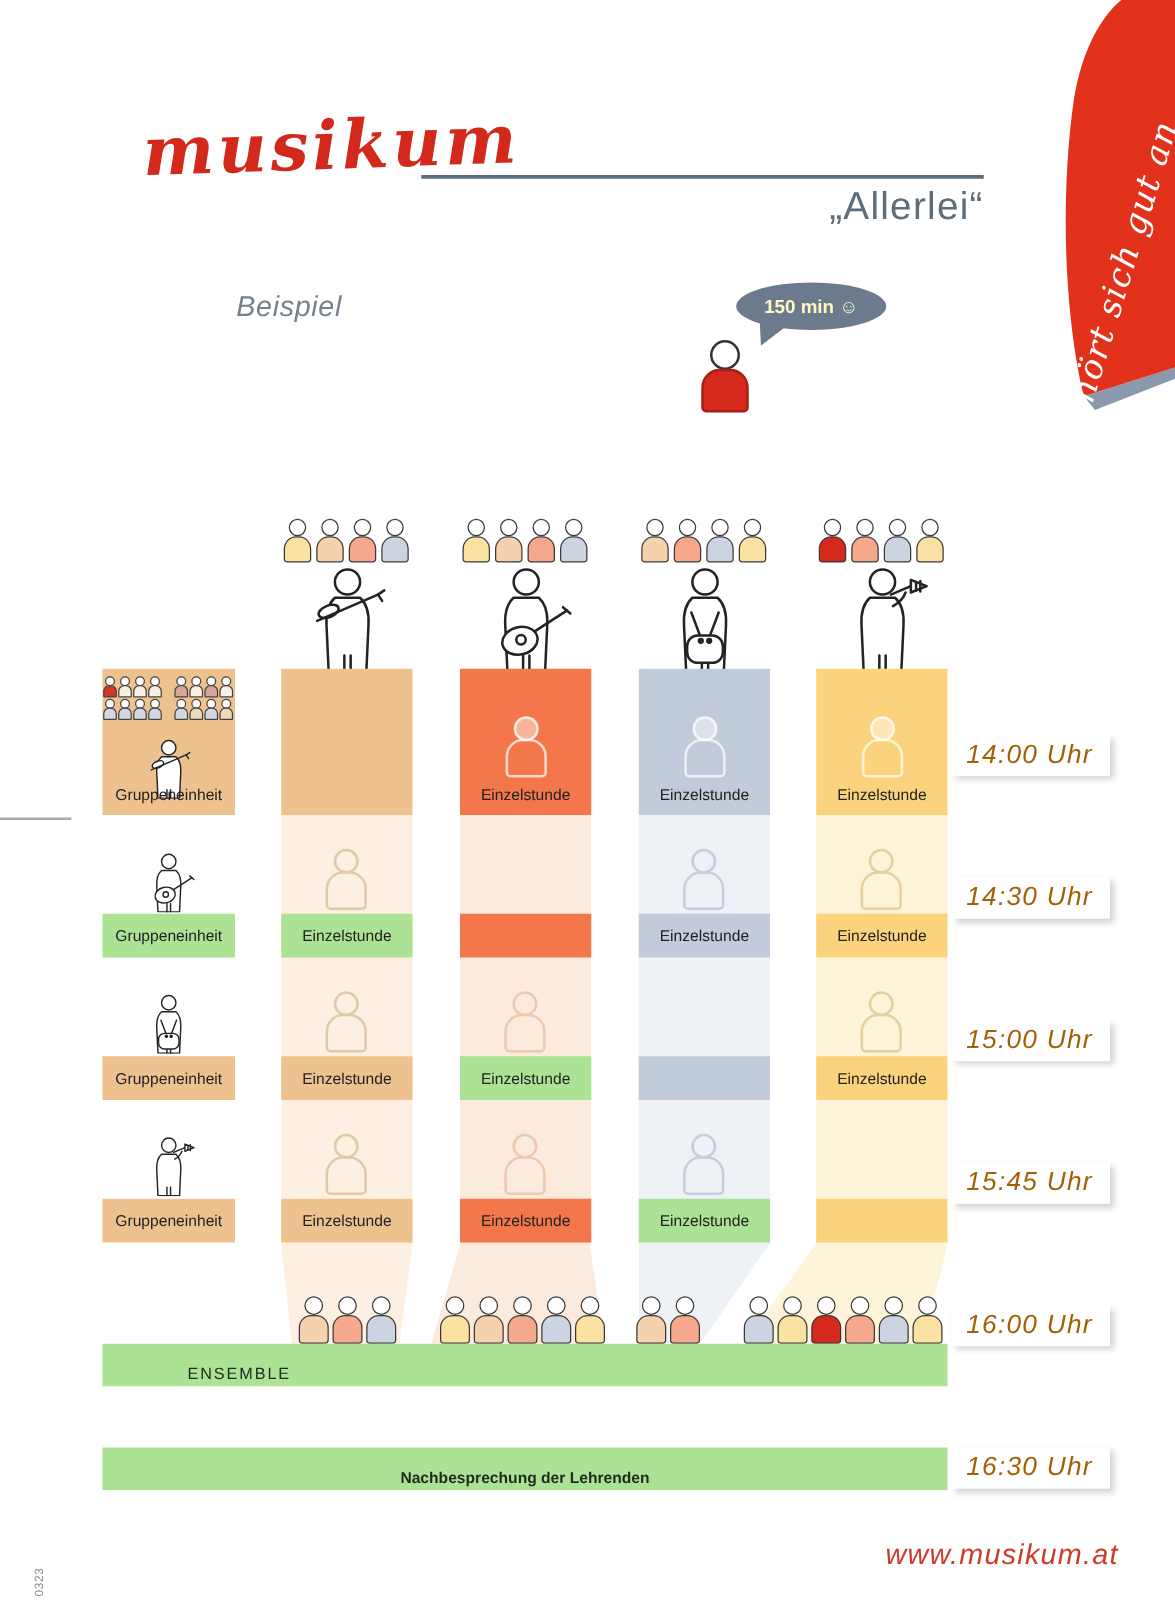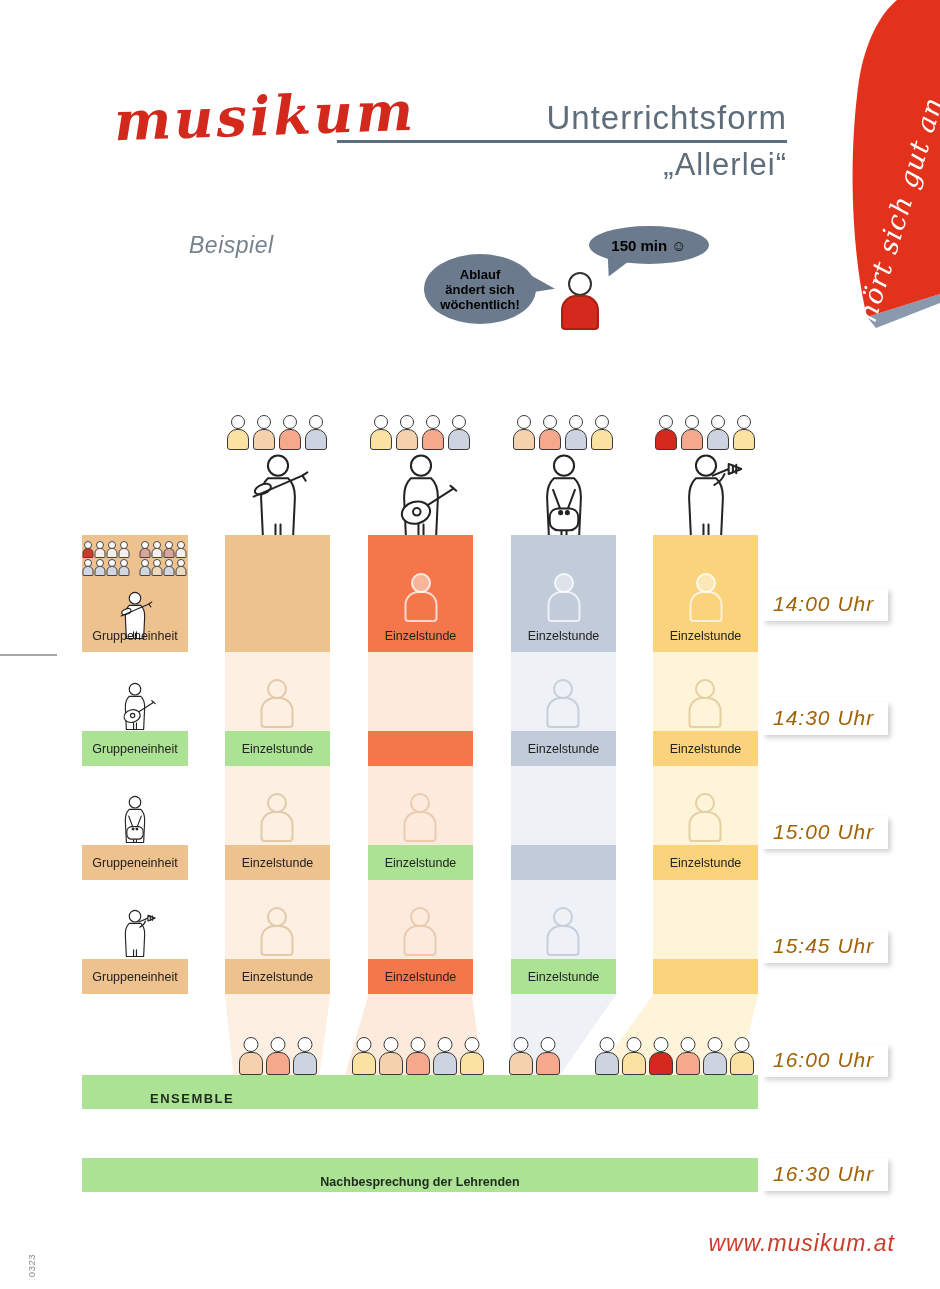--- a/index.html
+++ b/index.html
@@ -24,21 +24,21 @@
                font-size:27px;color:#ffffff;letter-spacing:1px;}
   .cropmark-v{position:absolute;left:920px;top:0;width:1.5px;height:14px;background:#9aa7b6;}
   .cropmark-h{position:absolute;left:920px;top:14px;width:20px;height:1.5px;background:#9aa7b6;}
   .foldmark{position:absolute;left:0;top:654px;width:57px;height:1.5px;background:#a9a9a9;}
 
   
   .intro{position:absolute;left:189px;top:228px;font-size:23px;line-height:35px;
          font-style:italic;color:#75828e;letter-spacing:.5px;}
 
   
-  .bubble{position:absolute;background:#6b7a8c;color:#000000;border-radius:50%;
+  .bubble{position:absolute;background:#6b7a8c;color:#fef9c3;border-radius:50%;
           display:flex;flex-direction:column;align-items:center;justify-content:center;
           font-weight:bold;text-align:center;}
   .bubble1{left:424px;top:254px;width:112px;height:70px;font-size:13px;line-height:15px;}
   .bubble1::after{content:"";position:absolute;right:-19px;top:24px;width:0;height:0;
           border-top:8px solid transparent;border-bottom:10px solid transparent;
           border-left:26px solid #6b7a8c;transform:rotate(12deg);}
   .bubble2{left:589px;top:226px;width:120px;height:38px;font-size:15px;}
   .bubble2::after{content:"";position:absolute;left:16px;bottom:-14px;width:0;height:0;
           border-left:6px solid transparent;border-right:16px solid transparent;
           border-top:20px solid #6b7a8c;transform:rotate(14deg);}
@@ -96,21 +96,21 @@
   .g-c1{--s:#e2c9a9;} .g-c2{--s:#edc9b0;} .g-c3{--s:#c6cedb;} .g-c4{--s:#e5d0a0;}
 
   .funnel{position:absolute;top:996px;height:79px;}
   .f1{left:225px;width:105px;background:#fdf0e2;clip-path:polygon(0 0,100% 0,90% 100%,8% 100%);}
   .f2{left:345px;width:138px;background:#fcebdc;clip-path:polygon(16.7% 0,92% 0,100% 100%,0 100%);}
   .f3{left:505px;width:110px;background:#eef1f6;clip-path:polygon(5.5% 0,100% 0,50% 100%,5.5% 100%);}
   .f4{left:593px;width:165px;background:#fdf4da;clip-path:polygon(36% 0,100% 0,88% 100%,1% 100%);}
 
   .greenbar{position:absolute;left:82px;width:676px;height:34px;background:#ace294;color:#1e2b1e;}
   .ensemble-label{position:absolute;left:68px;top:0;height:46px;display:flex;align-items:center;
-       font-size:13px;letter-spacing:1.5px;font-weight:700;}
+       font-size:13px;letter-spacing:1.5px;font-weight:400;}
   .ensemble-note{position:absolute;left:389px;top:0;height:34px;display:flex;align-items:center;
        transform:translateX(-50%);font-size:12.5px;font-weight:600;white-space:nowrap;}
   .debrief-note{position:absolute;left:50%;top:0;height:48px;display:flex;align-items:center;
        transform:translateX(-50%);font-size:12.5px;font-weight:600;white-space:nowrap;}
 
   .timelabel{position:absolute;left:762px;background:#fff;padding:4px 14px 5px 11px;
        font-size:21px;font-style:italic;color:#a16207;letter-spacing:1px;
        box-shadow:3px 3px 5px rgba(0,0,0,.18);white-space:nowrap;}
 
   
@@ -166,39 +166,33 @@
         </g>
       </g>
     </defs>
   </svg>
 
   <div class="cropmark-v"></div>
   <div class="cropmark-h"></div>
   <div class="foldmark"></div>
 
   <div class="logo">musikum</div>
-  <div class="title1">Unterrichtsform</div>
   <div class="title-rule"></div>
   <div class="title2">„Allerlei“</div>
 
   <svg class="ribbon" viewBox="0 0 100 345">
     <path d="M27 317 L100 294 L100 303 L36 328 Z" fill="#8a99ad"></path>
     <path d="M57 0 L100 0 L100 294 L27 317 C13 260 7 165 19 80 C25 42 40 14 57 0 Z" fill="#e2321c"></path>
   </svg>
   <div class="ribbon-text">hört sich gut an</div>
 
   <div class="intro">
     <div>Beispiel</div>
   </div>
 
-  <div class="bubble bubble1">
-    <span>Ablauf</span>
-    <span>ändert sich</span>
-    <span>wöchentlich!</span>
-  </div>
   <div class="bubble bubble2">
     <span>150 min ☺</span>
   </div>
   <div class="speaker"></div>
 
   <div class="figgroup" style="left:225px;top:415px;">
     <i class="fig f-yellow"></i><i class="fig f-tan"></i><i class="fig f-salmon"></i><i class="fig f-bluegray"></i>
   </div>
   <div class="figgroup" style="left:368px;top:415px;">
     <i class="fig f-yellow"></i><i class="fig f-tan"></i><i class="fig f-salmon"></i><i class="fig f-bluegray"></i>

